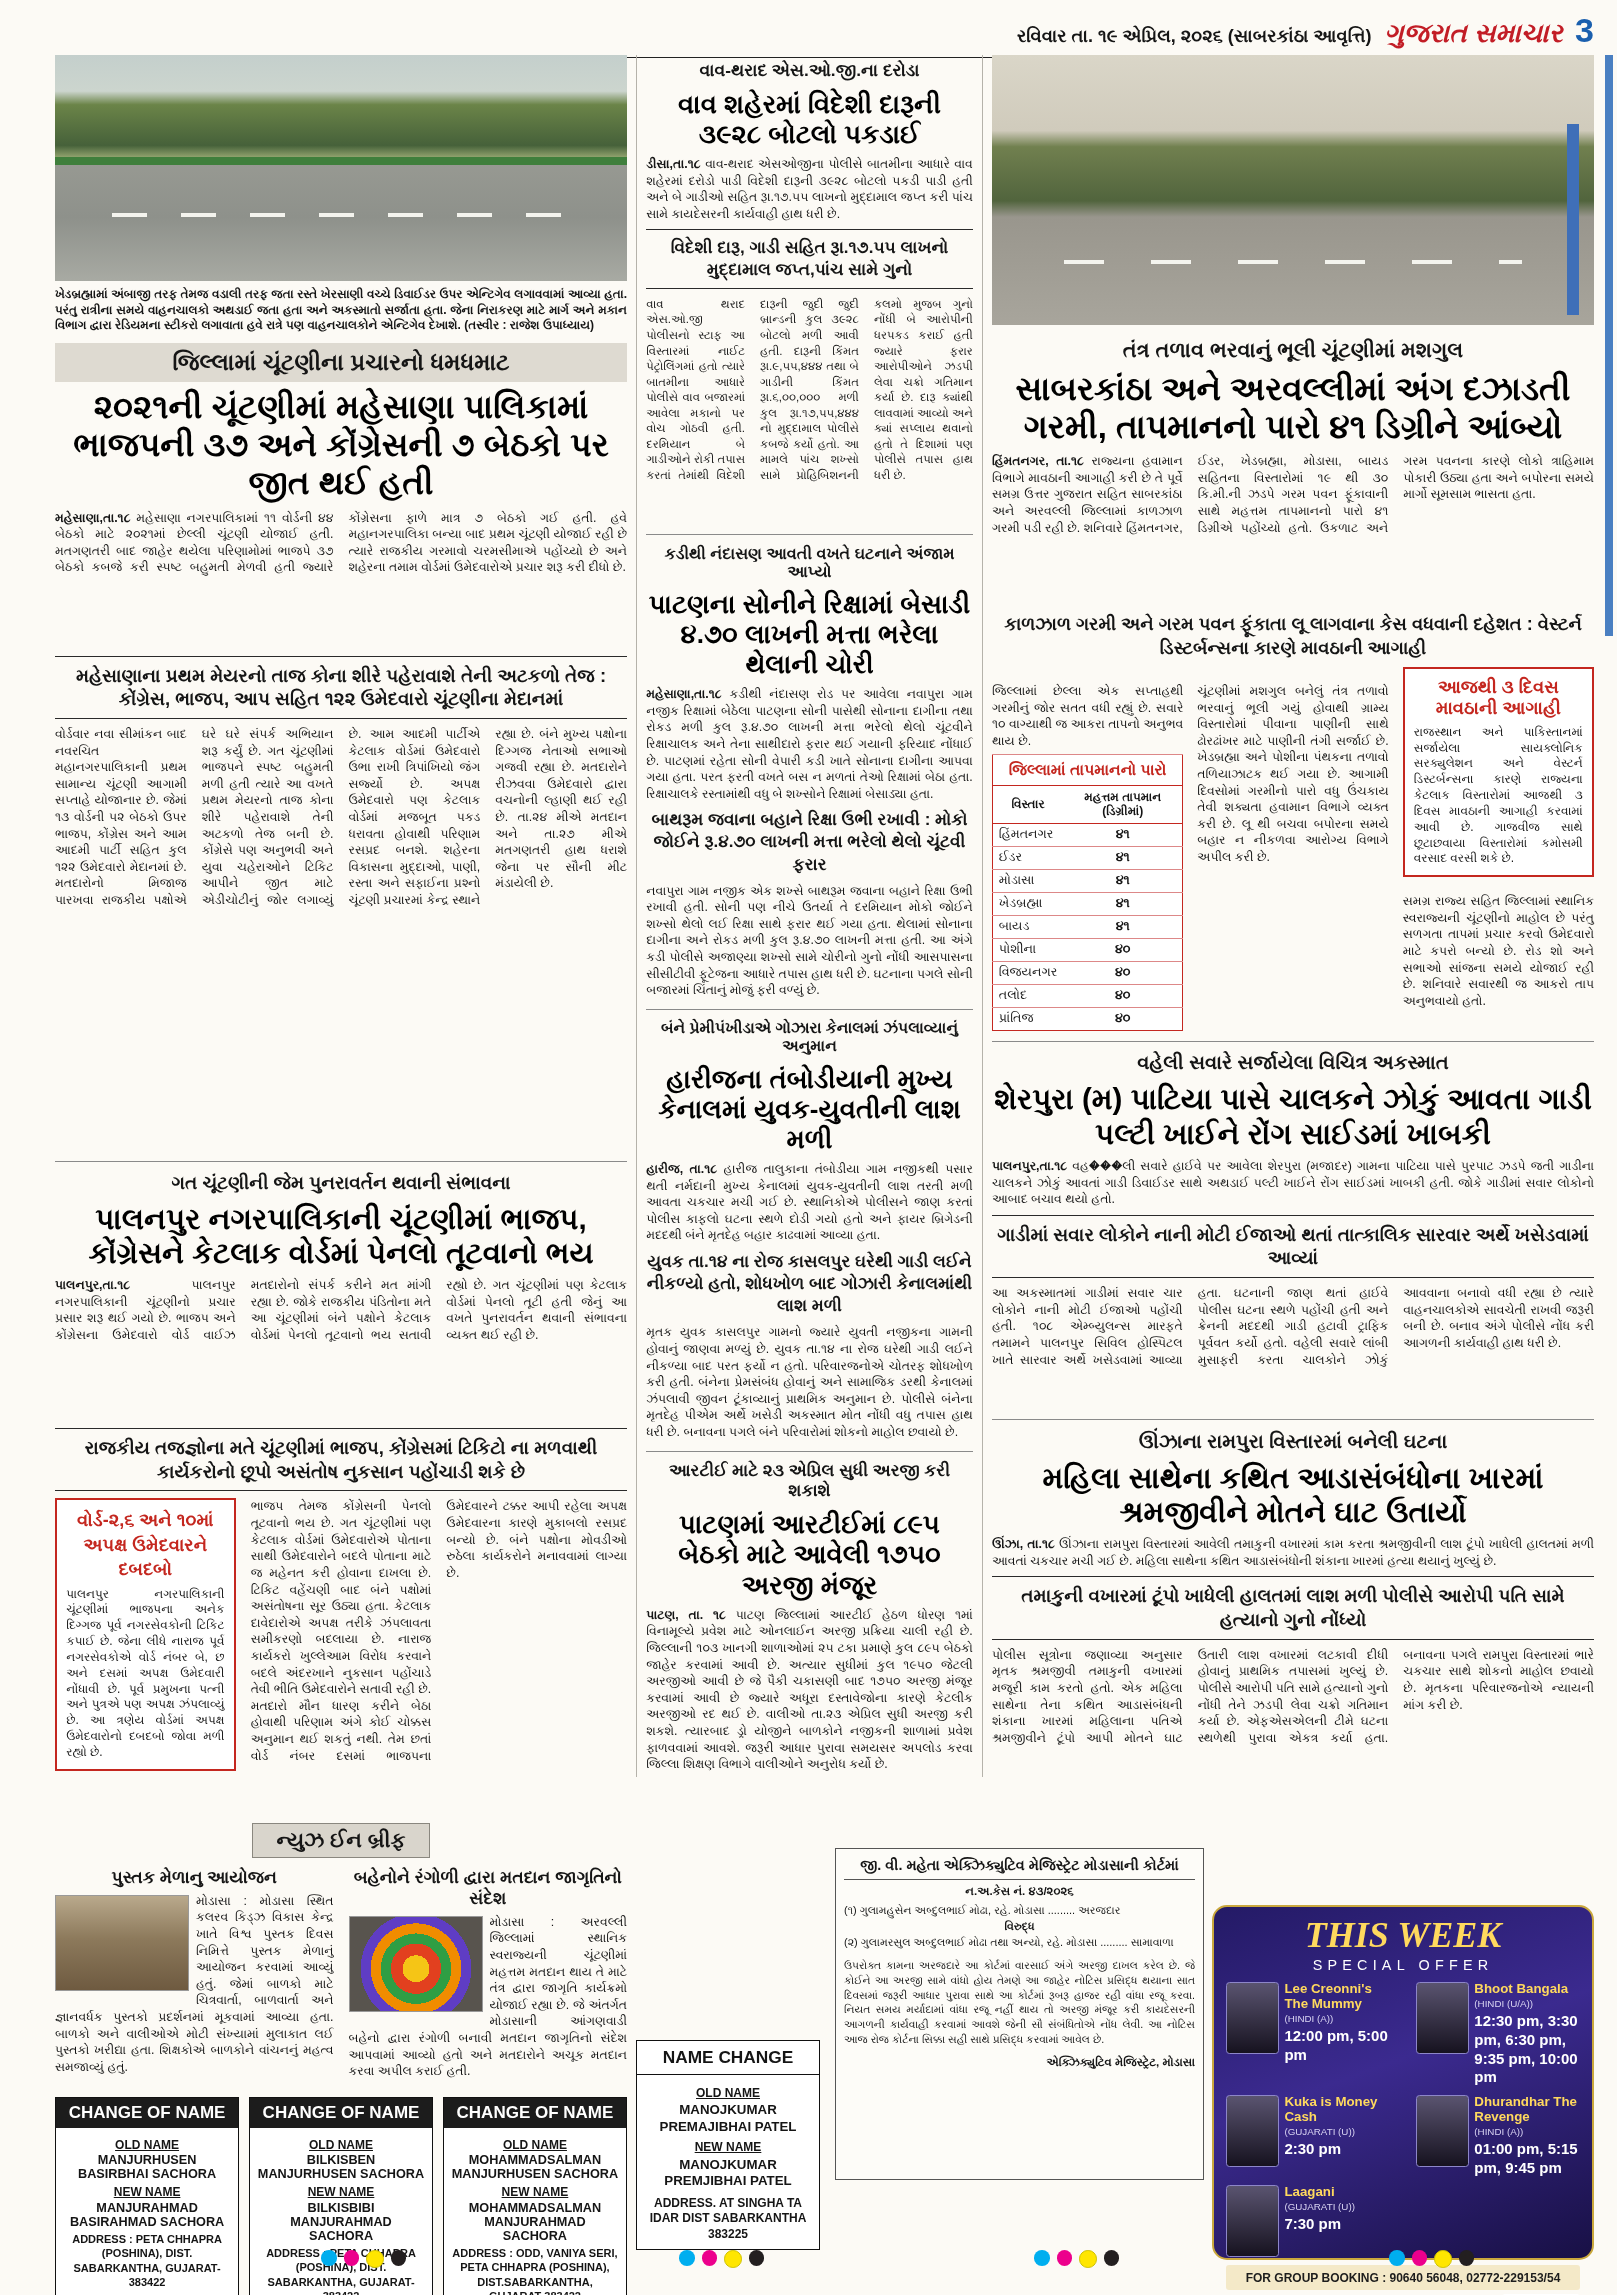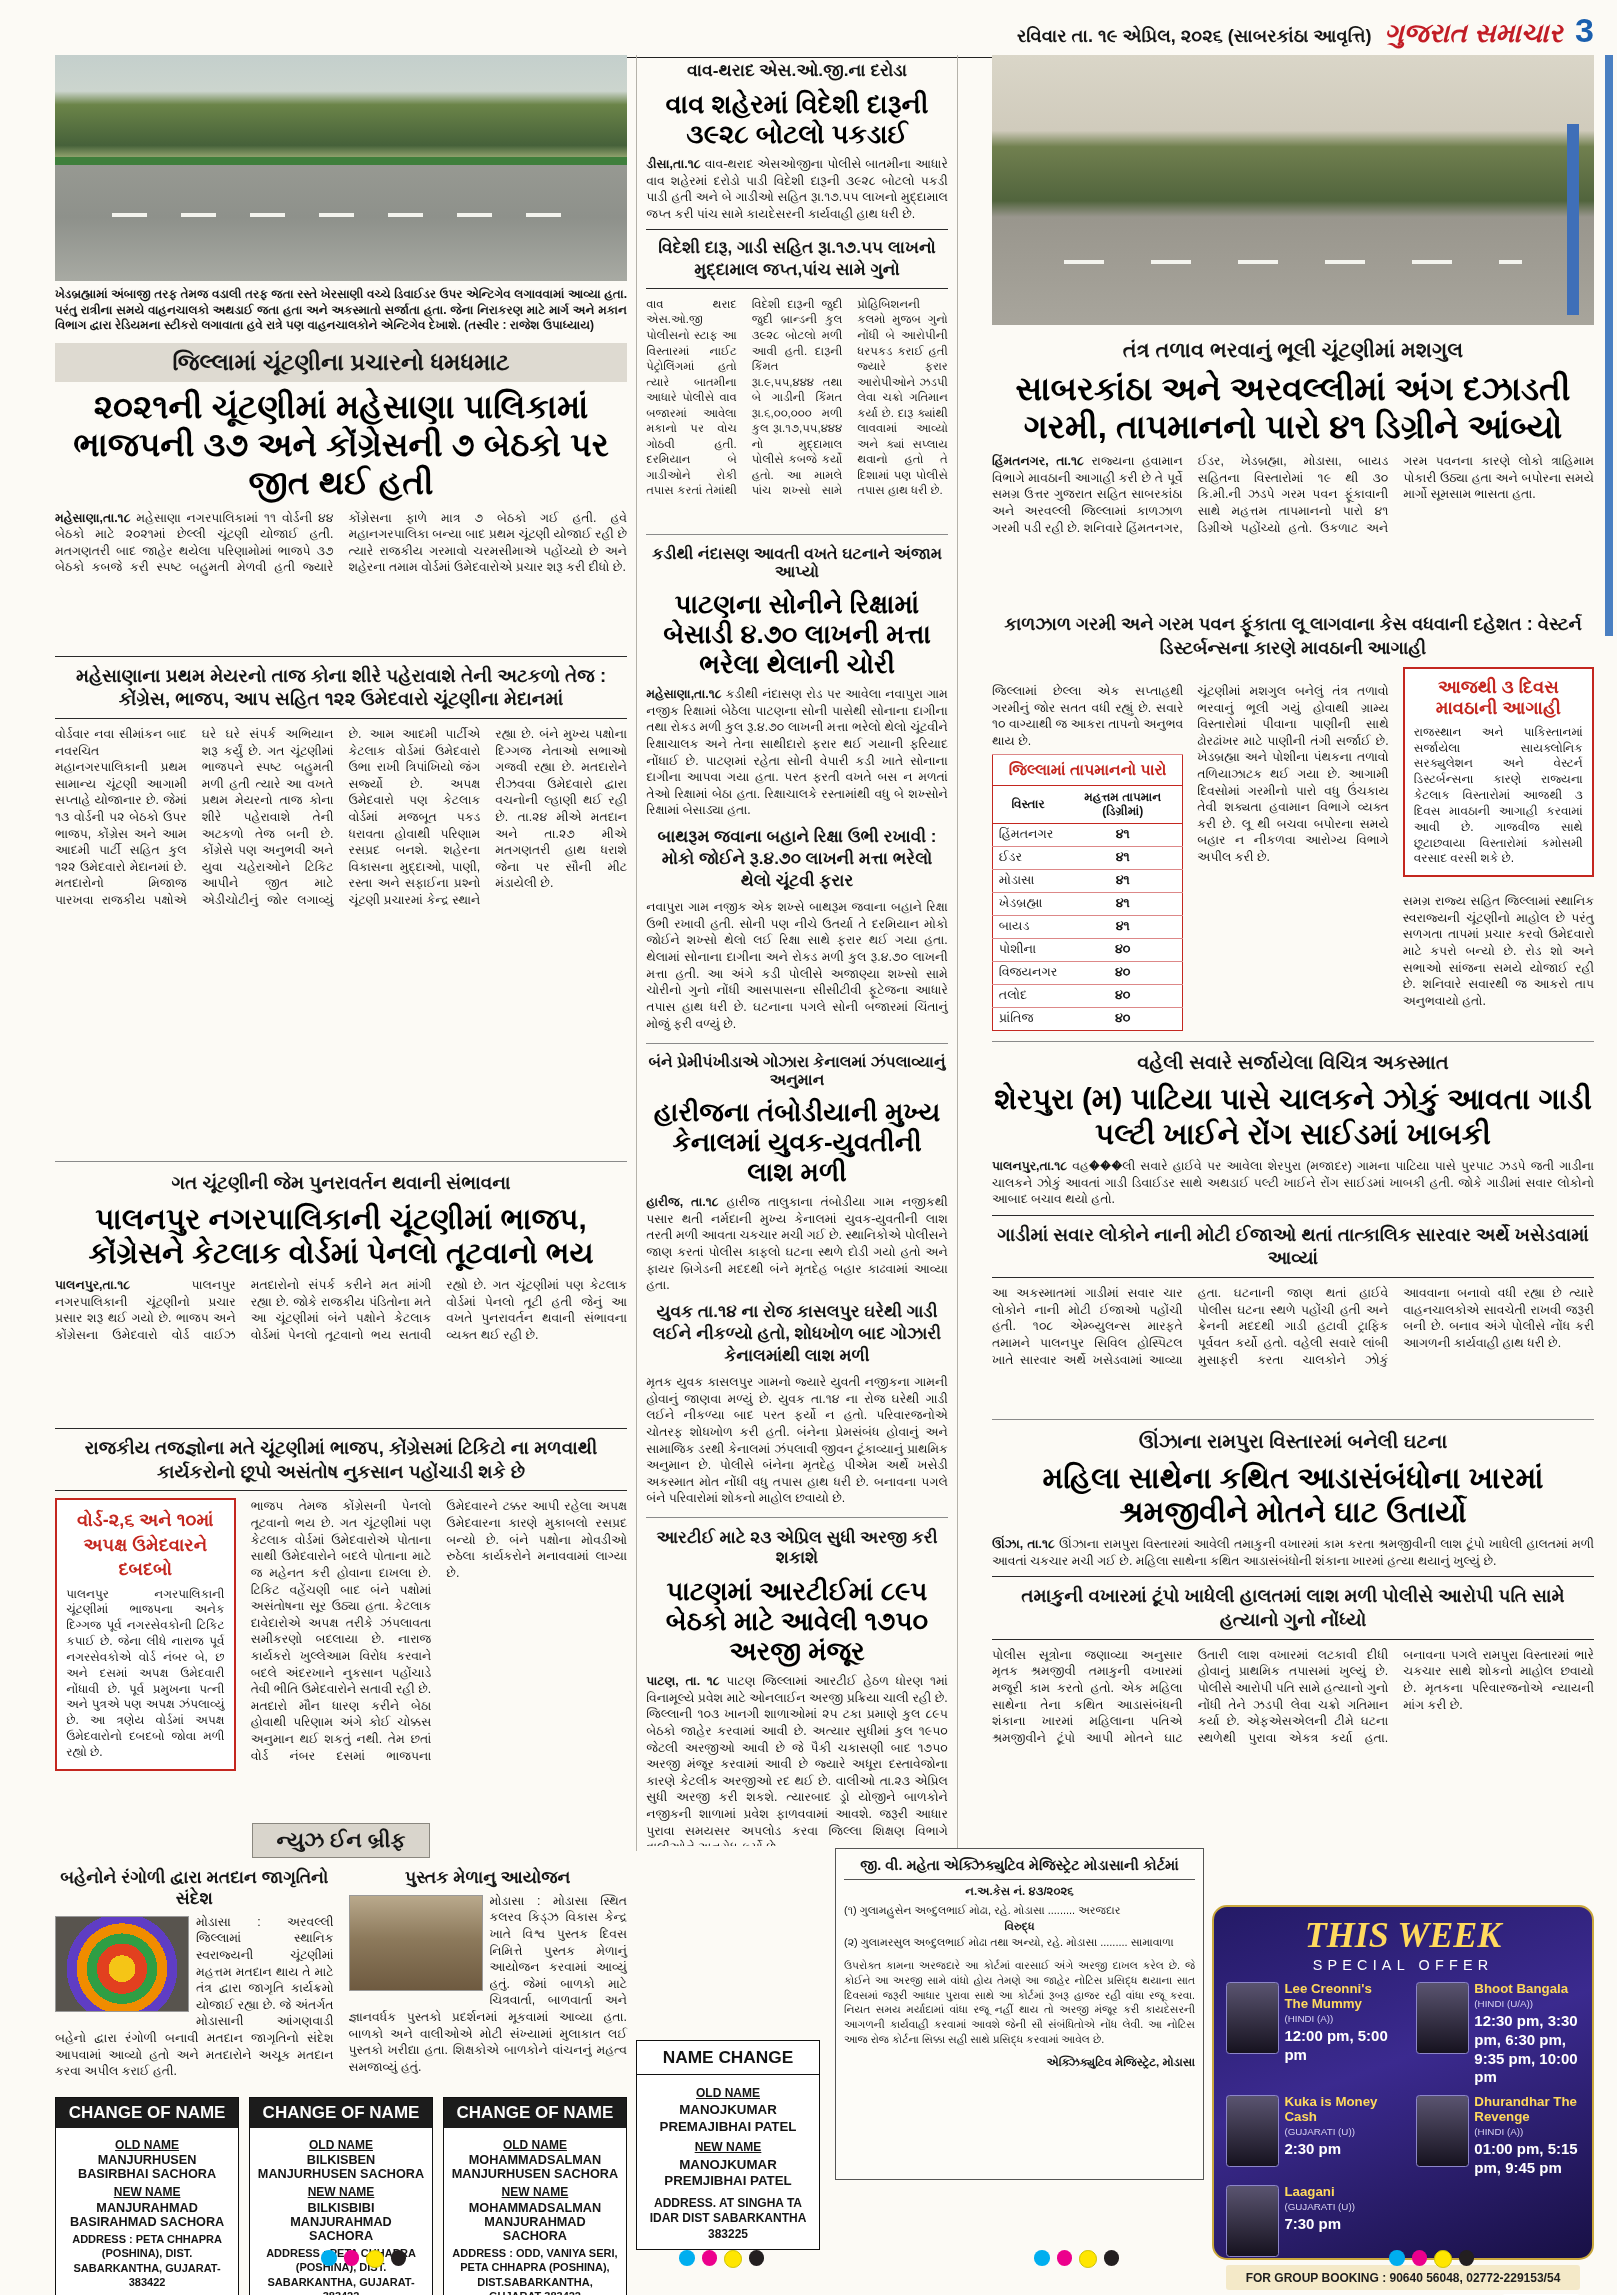--- a/index.html
+++ b/index.html
@@ -37,21 +37,21 @@
   .photo{width:100%;position:relative;}
   .ph-left{height:226px;background:linear-gradient(180deg,#c4cfcc 0%,#ccd5ce 16%,#6b8448 22%,#46613a 40%,#8da06b 45%,#97999231 46%,#979992 48%,#8e918b 72%,#a8aaa3 100%);}
   .ph-left .rail{position:absolute;left:0;top:45%;width:100%;height:8px;background:#3f7f3c;}
   .ph-left .lane{position:absolute;left:10%;top:70%;width:80%;height:3.5px;background:repeating-linear-gradient(90deg,#f4f4ee 0 35px,transparent 35px 69px);}
   .ph-right{height:270px;background:linear-gradient(180deg,#dad6c8 0%,#d0cbbc 28%,#71804f 34%,#51643d 54%,#99968d 60%,#a8a59c 100%);}
   .ph-right .lane{position:absolute;left:12%;top:76%;width:76%;height:4px;background:repeating-linear-gradient(90deg,#f4f4ee 0 40px,transparent 40px 87px);}
   .ph-right .sign{position:absolute;right:15px;top:69px;width:11.6px;height:191px;background:#3f6fb8;}
   .caption{font-size:12px;font-weight:bold;line-height:1.32;text-align:justify;margin-top:5.8px;}
   
   .leftcol{position:absolute;left:55px;top:55px;width:572px;}
-  .midcol{position:absolute;left:636px;top:55px;width:322px;box-sizing:border-box;border-left:0.6px solid #b5b2aa;border-right:0.6px solid #b5b2aa;padding:0 9.2px;}
+  .midcol{position:absolute;left:636px;top:55px;width:347px;box-sizing:border-box;border-left:0.6px solid #b5b2aa;border-right:0.6px solid #b5b2aa;padding:0 9.2px;}
   .rightcol{position:absolute;left:992px;top:55px;width:602px;}
   .grow{display:flex;gap:14px;margin-top:5.8px;}
   .grow .gc{flex:1;min-width:0;}
   .gc .body{margin-top:16px;}
   
   .brief-banner{text-align:center;margin:9.2px 0 5.8px;}
   .brief-banner span{display:inline-block;background:#d9d5cc;border:1.2px solid #8a877f;padding:4.6px 23px;font-weight:800;font-size:21px;}
   .briefs{display:flex;gap:15px;}
   .brief{flex:1;min-width:0;}
   .brief .ttl{text-align:center;font-weight:800;font-size:17.3px;margin:3.5px 0 4.6px;}
@@ -145,31 +145,31 @@
         </div>
         <span>ભાજપ તેમજ કોંગ્રેસની પેનલો તૂટવાનો ભય છે. ગત ચૂંટણીમાં પણ કેટલાક વોર્ડમાં ઉમેદવારોએ પોતાના સાથી ઉમેદવારોને બદલે પોતાના માટે જ મહેનત કરી હોવાના દાખલા છે. ટિકિટ વહેંચણી બાદ બંને પક્ષોમાં અસંતોષના સૂર ઉઠ્યા હતા. કેટલાક દાવેદારોએ અપક્ષ તરીકે ઝંપલાવતા સમીકરણો બદલાયા છે. નારાજ કાર્યકરો ખુલ્લેઆમ વિરોધ કરવાને બદલે અંદરખાને નુકસાન પહોંચાડે તેવી ભીતિ ઉમેદવારોને સતાવી રહી છે. મતદારો મૌન ધારણ કરીને બેઠા હોવાથી પરિણામ અંગે કોઈ ચોક્કસ અનુમાન થઈ શકતું નથી. તેમ છતાં વોર્ડ નંબર દસમાં ભાજપના ઉમેદવારને ટક્કર આપી રહેલા અપક્ષ ઉમેદવારના કારણે મુકાબલો રસપ્રદ બન્યો છે. બંને પક્ષોના મોવડીઓ રુઠેલા કાર્યકરોને મનાવવામાં લાગ્યા છે.</span>
       </div>
     </div>
 
     <div class="brief-banner">
       <span>ન્યુઝ ઈન બ્રીફ</span>
     </div>
     <div class="briefs">
       <div class="brief">
+        <div class="ttl">પુસ્તક મેળાનુ આયોજન</div>
+        <div class="body">
+          <span class="bphoto bp-books"></span>
+          <span>મોડાસા : મોડાસા સ્થિત કલરવ કિડ્ઝ વિકાસ કેન્દ્ર ખાતે વિશ્વ પુસ્તક દિવસ નિમિત્તે પુસ્તક મેળાનું આયોજન કરવામાં આવ્યું હતું. જેમાં બાળકો માટે ચિત્રવાર્તા, બાળવાર્તા અને જ્ઞાનવર્ધક પુસ્તકો પ્રદર્શનમાં મૂકવામાં આવ્યા હતા. બાળકો અને વાલીઓએ મોટી સંખ્યામાં મુલાકાત લઈ પુસ્તકો ખરીદ્યા હતા. શિક્ષકોએ બાળકોને વાંચનનું મહત્વ સમજાવ્યું હતું.</span>
+        </div>
+      </div>
+      <div class="brief">
         <div class="ttl">બહેનોને રંગોળી દ્વારા મતદાન જાગૃતિનો સંદેશ</div>
         <div class="body">
           <span class="bphoto bp-rangoli"></span>
           <span>મોડાસા : અરવલ્લી જિલ્લામાં સ્થાનિક સ્વરાજ્યની ચૂંટણીમાં મહત્તમ મતદાન થાય તે માટે તંત્ર દ્વારા જાગૃતિ કાર્યક્રમો યોજાઈ રહ્યા છે. જે અંતર્ગત મોડાસાની આંગણવાડી બહેનો દ્વારા રંગોળી બનાવી મતદાન જાગૃતિનો સંદેશ આપવામાં આવ્યો હતો અને મતદારોને અચૂક મતદાન કરવા અપીલ કરાઈ હતી.</span>
-        </div>
-      </div>
-      <div class="brief">
-        <div class="ttl">પુસ્તક મેળાનુ આયોજન</div>
-        <div class="body">
-          <span class="bphoto bp-books"></span>
-          <span>મોડાસા : મોડાસા સ્થિત કલરવ કિડ્ઝ વિકાસ કેન્દ્ર ખાતે વિશ્વ પુસ્તક દિવસ નિમિત્તે પુસ્તક મેળાનું આયોજન કરવામાં આવ્યું હતું. જેમાં બાળકો માટે ચિત્રવાર્તા, બાળવાર્તા અને જ્ઞાનવર્ધક પુસ્તકો પ્રદર્શનમાં મૂકવામાં આવ્યા હતા. બાળકો અને વાલીઓએ મોટી સંખ્યામાં મુલાકાત લઈ પુસ્તકો ખરીદ્યા હતા. શિક્ષકોએ બાળકોને વાંચનનું મહત્વ સમજાવ્યું હતું.</span>
         </div>
       </div>
     </div>
 
     <div class="conrow">
       <div class="conbox">
         <div class="head">CHANGE OF NAME</div>
         <div class="bd">
           <div class="lbl">OLD NAME</div>
           <div class="val">MANJURHUSEN BASIRBHAI SACHORA</div>

